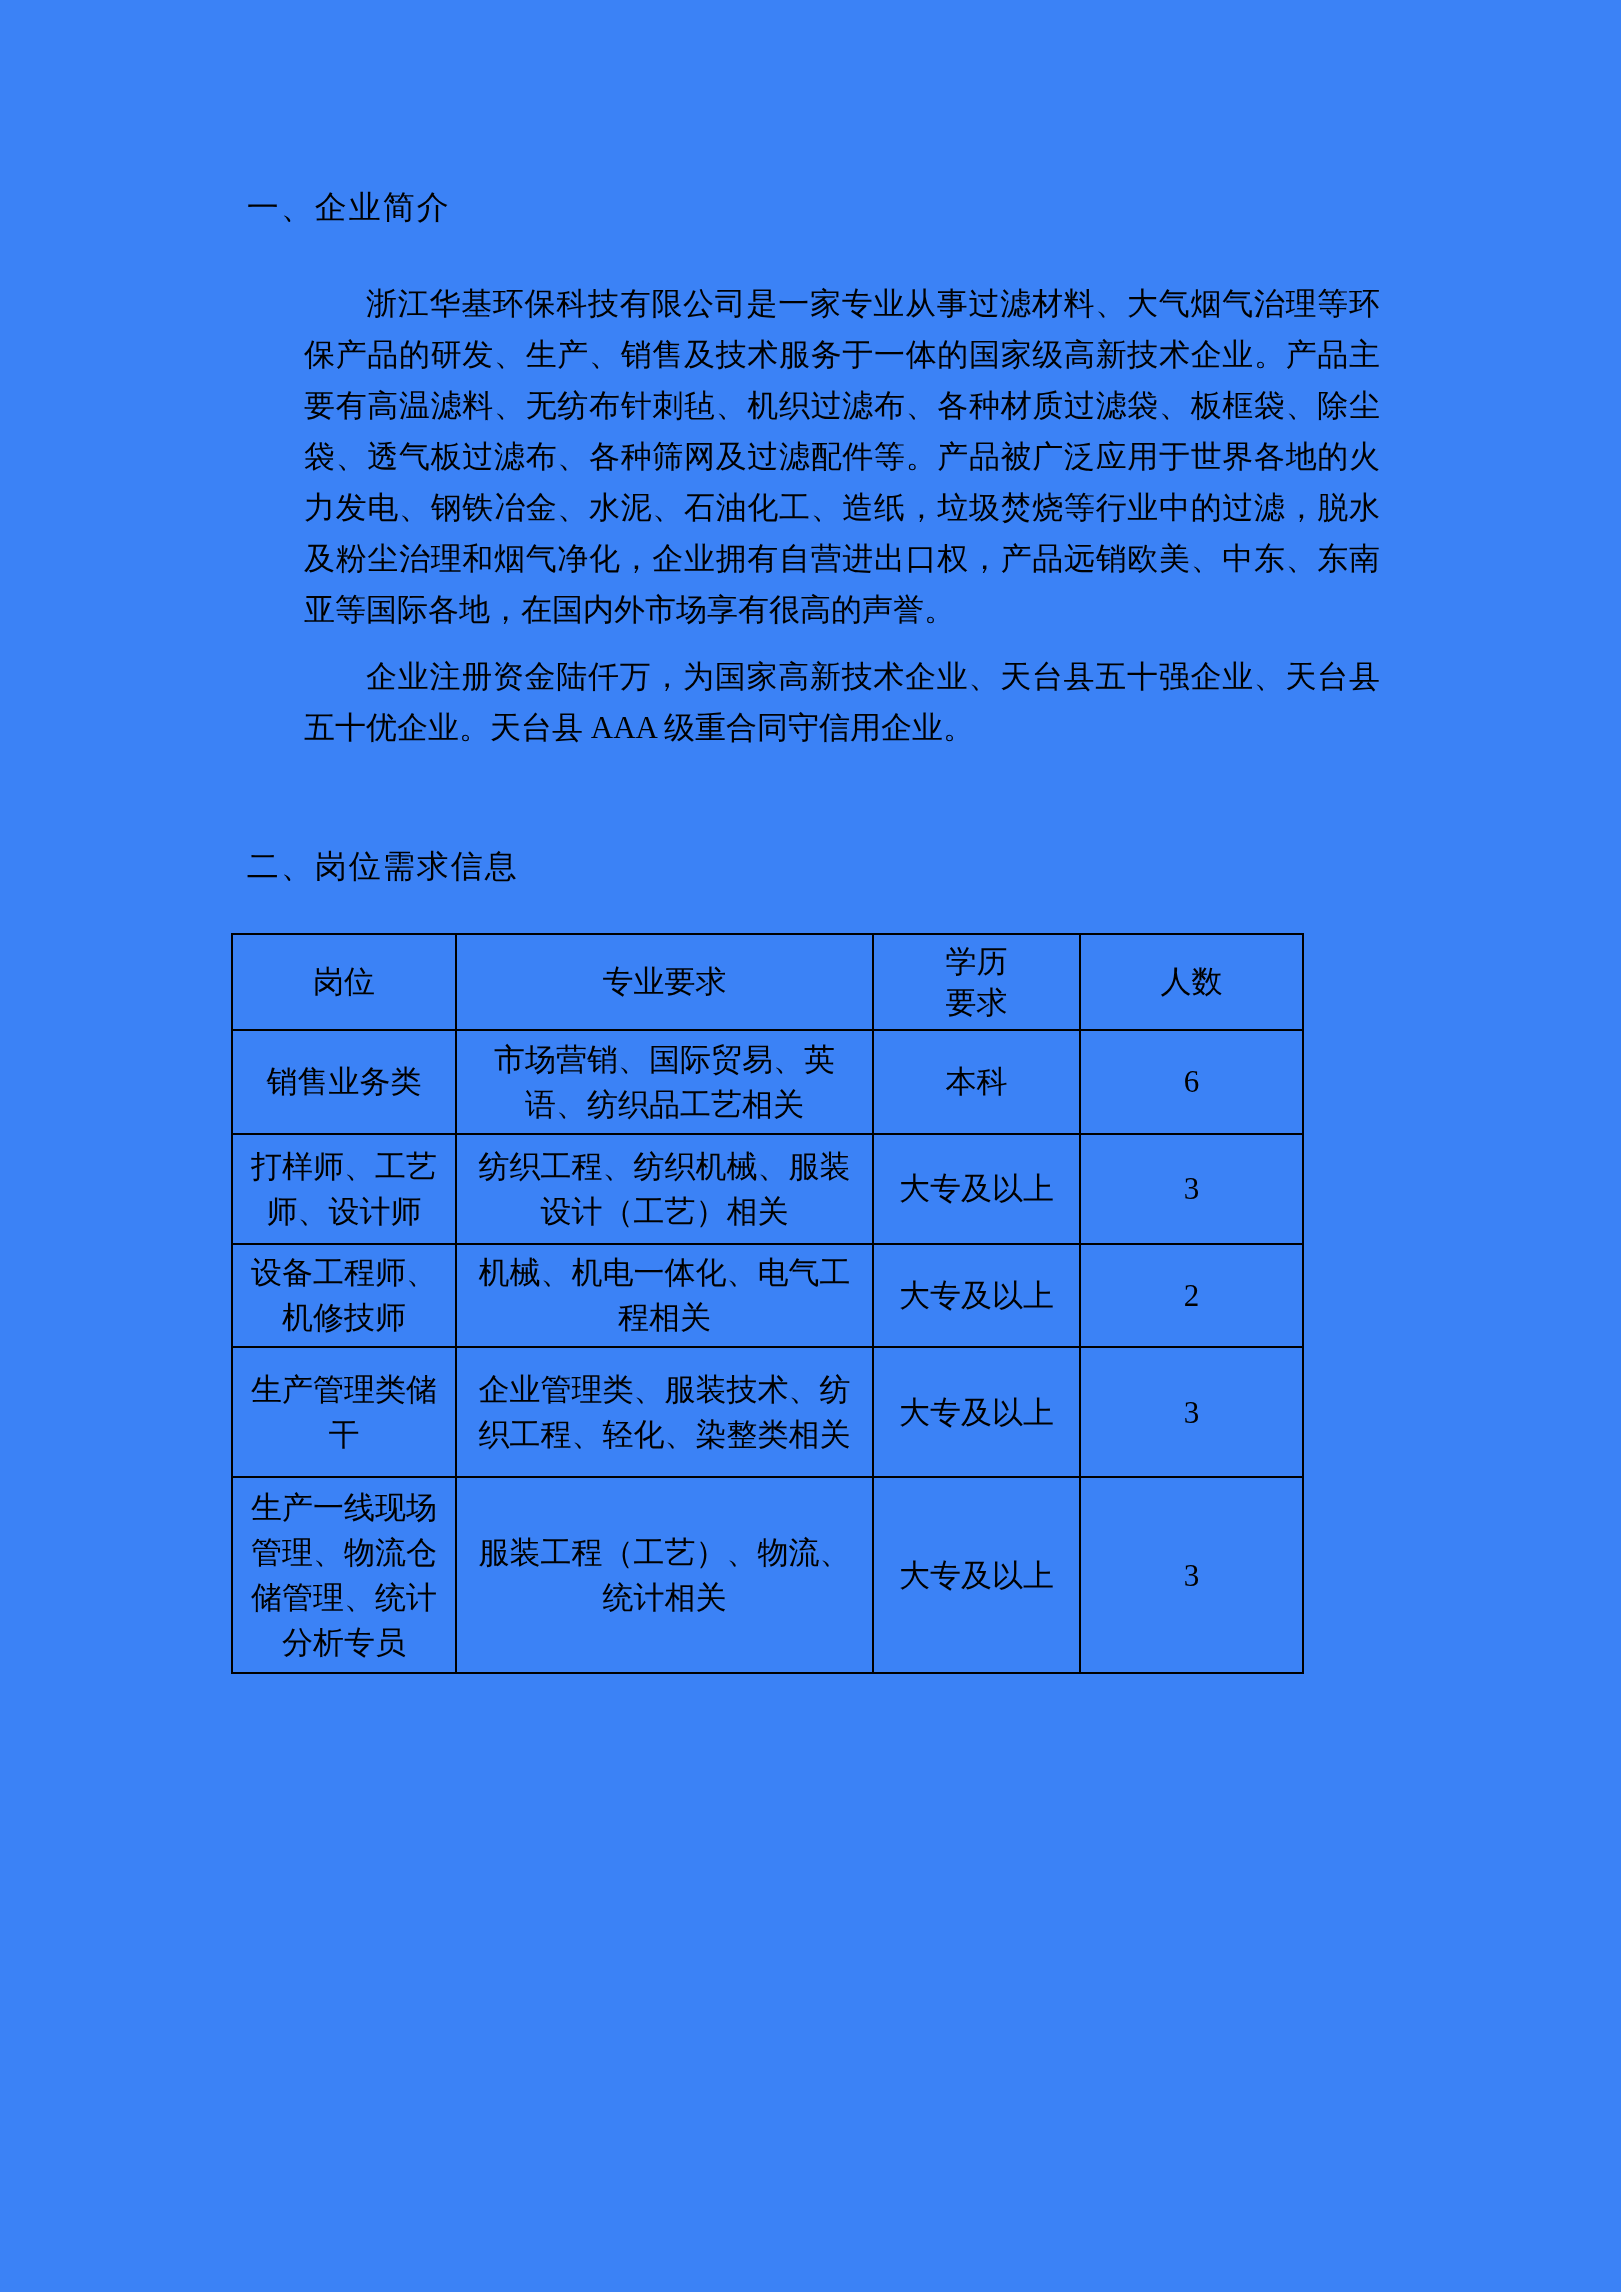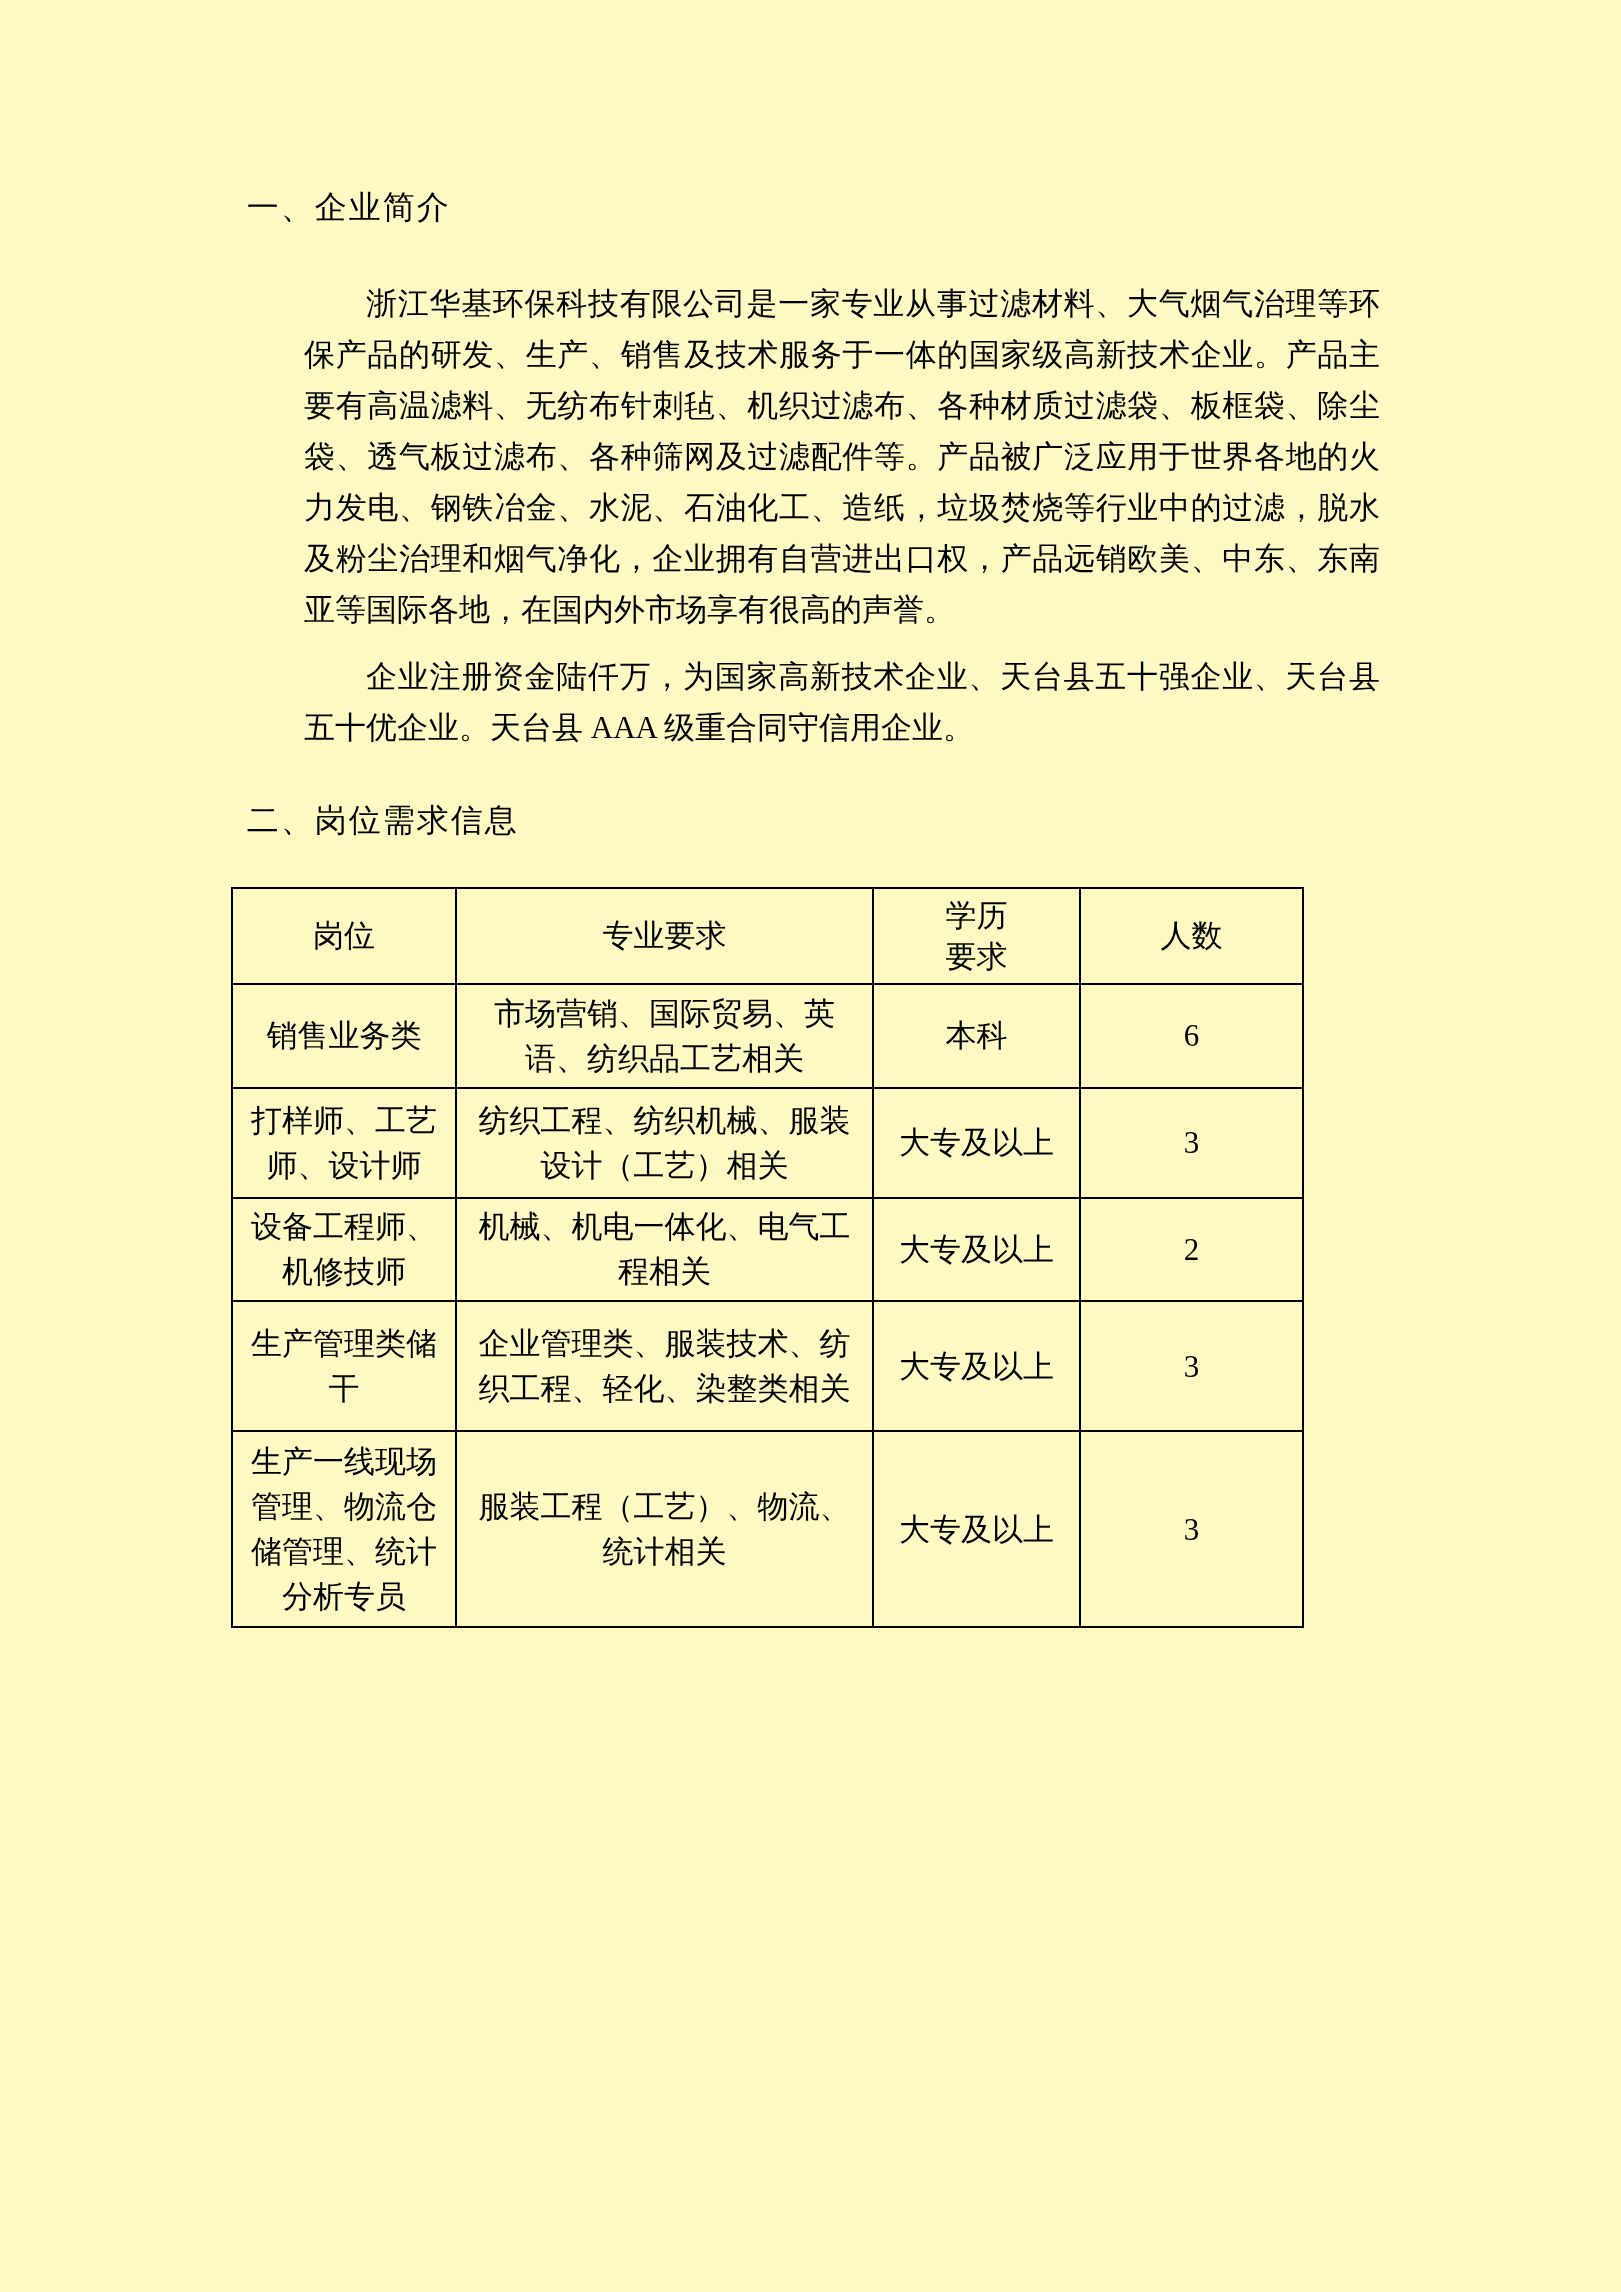--- a/index.html
+++ b/index.html
@@ -4,35 +4,35 @@
 <style>
   html, body {
     margin: 0;
     padding: 0;
     background: #ffffff;
   }
   .page {
     position: relative;
     width: 1621px;
     height: 2293px;
-    background: #fef9c3;
+    background: #3b82f6;
     box-sizing: border-box;
     padding: 188px 245px 0 231px;
     color: #000000;
     font-family: "Liberation Serif", "DejaVu Serif", serif;
   }
   .sec-title {
     font-size: 32px;
     font-weight: normal;
     margin: 0 0 0 15.7px;
     line-height: 39px;
     letter-spacing: 2px;
   }
   .sec-title.sec2 {
-    margin-top: 48px;
+    margin-top: 94px;
   }
   .body-para {
     width: 1076px;
     margin: 16px 0 0 73px;
     font-size: 31px;
     line-height: 51px;
     text-align: justify;
     text-indent: 2em;
   }
   .body-para.first {

